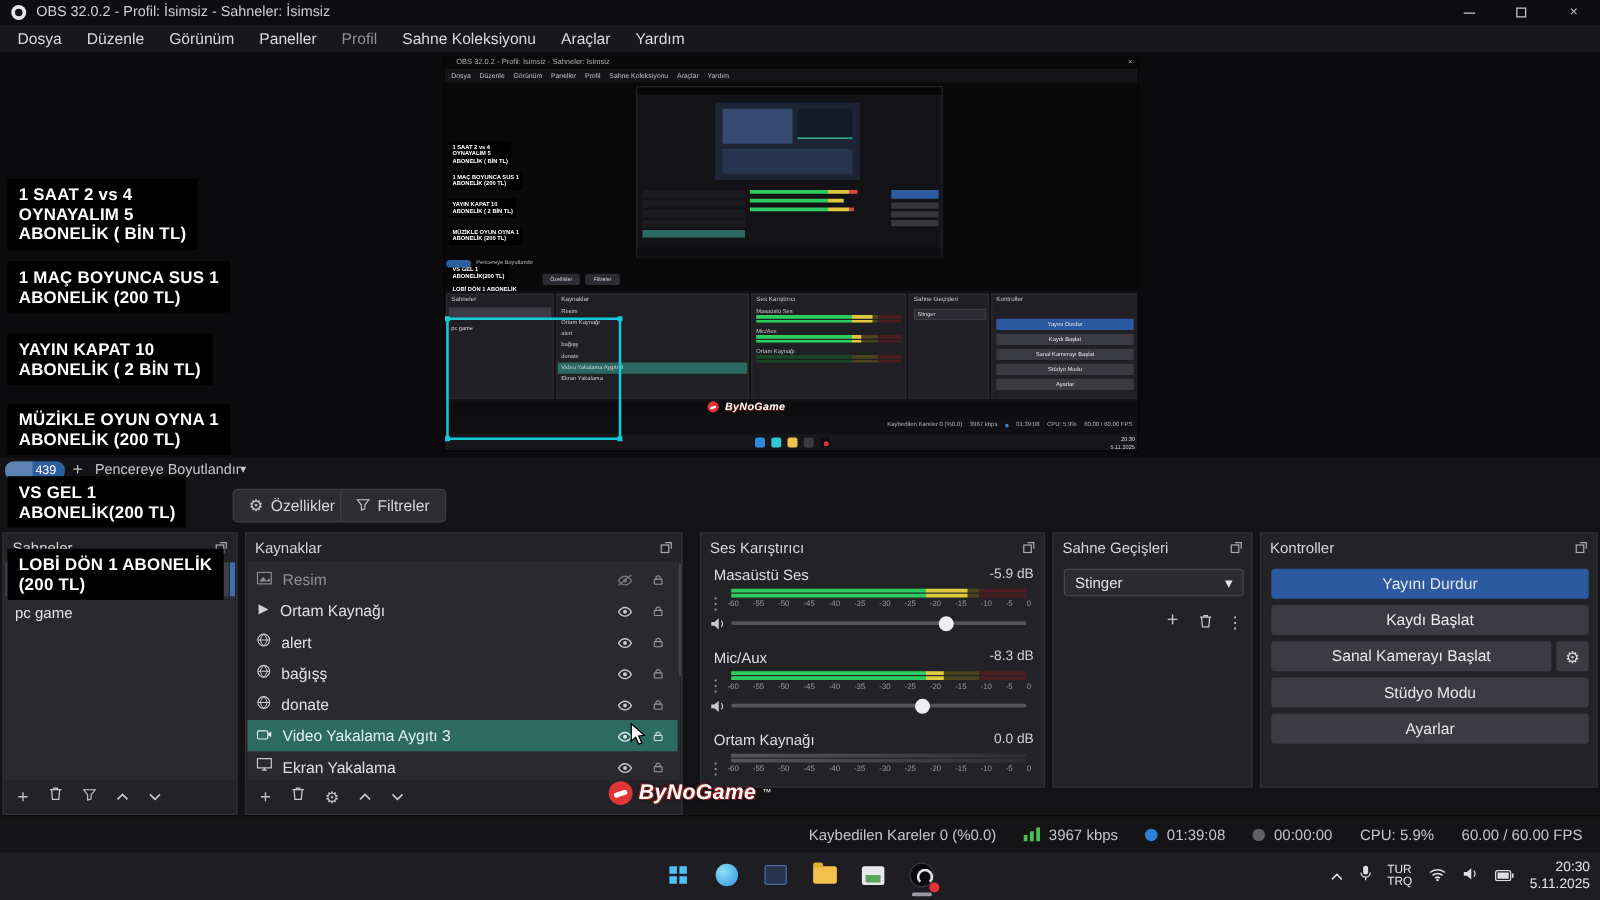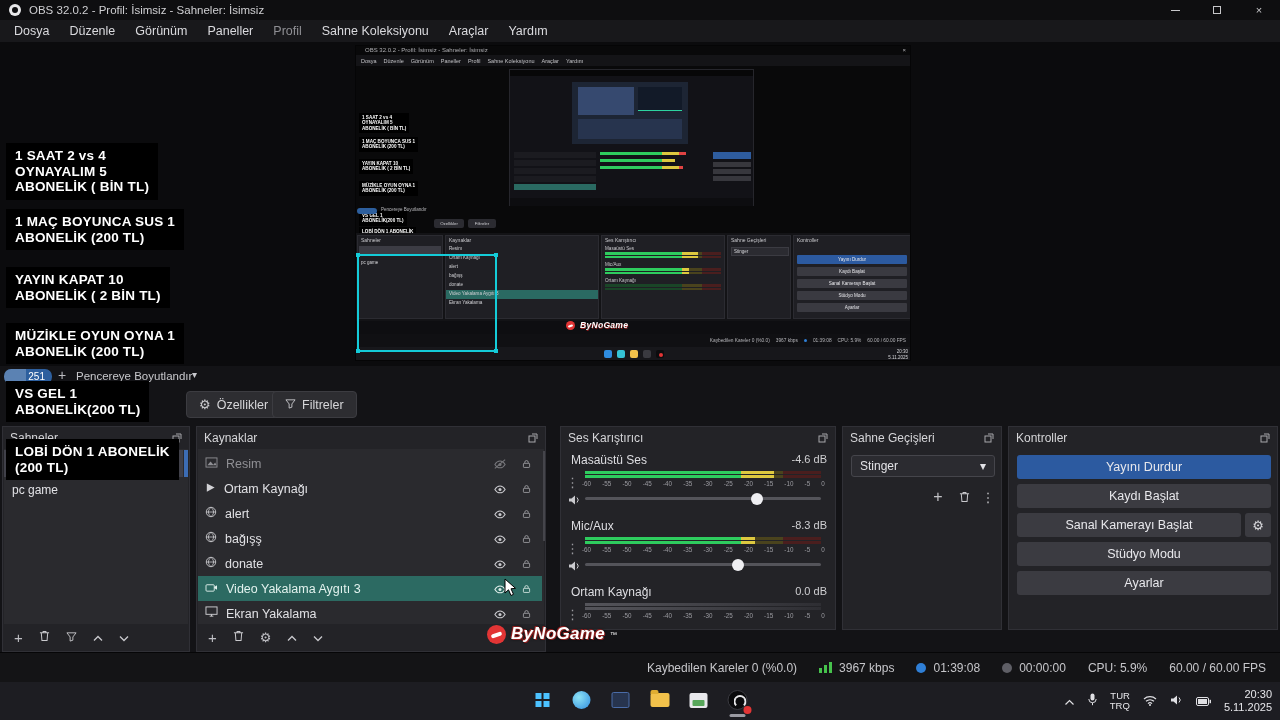--- a/index.html
+++ b/index.html
@@ -118,21 +118,21 @@
 .appwin{width:18px;height:16px;background:#27344e;border-radius:2px;border:1px solid #4a6ca8}
 .folder{width:19px;height:14px;background:#f2c14b;border-radius:2px;position:relative}
 .folder::before{content:"";position:absolute;left:0;top:-3px;width:8px;height:4px;background:#e0ad32;border-radius:2px 2px 0 0}
 .photo{width:18px;height:15px;background:#e8e8ec;border-radius:2px;position:relative}
 .photo::after{content:"";position:absolute;left:3px;bottom:2px;width:12px;height:6px;background:#57a65a;border-radius:1px}
 .obs-circ{width:20px;height:20px;border-radius:50%;background:#0a0a0c;border:1px solid #3a3a40;position:relative}
 .obs-circ::after{content:"";position:absolute;left:5px;top:4px;width:9px;height:9px;border-radius:50%;border:2px solid #e8e8ea;border-bottom-color:transparent}
 .badge{position:absolute;right:1px;bottom:1px;width:8px;height:8px;border-radius:50%;background:#e23535}
 .active-line{position:absolute;left:7px;bottom:-2px;width:16px;height:3px;border-radius:2px;background:#9a9aa2}
 #tb-tray{position:absolute;right:8px;top:0;height:38px;display:flex;align-items:center;gap:13px;color:#dfdfe3}
-.lang{font-size:9.5px;line-height:10px;text-align:right;color:#e6e6ea}
+.lang{font-size:9.5px;line-height:10px;text-align:left;color:#e6e6ea}
 .clock{font-size:11px;line-height:13px;text-align:right;color:#e6e6ea}
 
 
 #cursor{position:absolute;left:504px;top:578px;z-index:60}
 
 
 #capture{position:absolute;left:355px;top:45px;width:556px;height:316px;background:#0e0e11;overflow:hidden;border:1px solid #050506}
 .c-title{position:absolute;left:0;top:0;width:556px;height:9px;background:#09090a;color:#aeaeb2;font-size:6px;line-height:9px;padding-left:9px;white-space:nowrap}
 .c-x{position:absolute;right:4px;top:0;font-size:6px;line-height:9px;color:#aeaeb2}
 .c-menu{position:absolute;left:0;top:9px;width:556px;height:11px;background:#141417;display:flex;gap:7px;padding-left:5px;align-items:center}
@@ -417,21 +417,21 @@
   <div>VS GEL 1</div>
     <div>ABONELİK(200 TL)</div>
 </div>
 <div class="alert" style="top:439px">
   <div>LOBİ DÖN 1 ABONELİK</div>
     <div>(200 TL)</div>
 </div>
 
 <div id="scale-pill">
     <i></i>
-    <span>251</span>
+    <span>439</span>
   </div>
 <span id="scale-plus">+</span>
 <span id="scale-label">Pencereye Boyutlandır</span>
 <span id="scale-caret">▾</span>
 
 <div class="tbtn" style="left:186px">
   <span class="g">⚙</span>
   <span>Özellikler</span>
 </div>
 <div class="tbtn" style="left:272px">
@@ -650,21 +650,21 @@
     <span>Ses Karıştırıcı</span>
     <svg width="10" height="10" viewBox="0 0 10 10">
         <rect x="1" y="3" width="6" height="6" fill="none" stroke="#a8a8ac"></rect>
         <path d="M4 1h5v5" fill="none" stroke="#a8a8ac"></path>
       </svg>
   </div>
 
   <div class="mchan" style="top:24px">
     <div class="nrow">
         <span>Masaüstü Ses</span>
-        <span class="db">-4.6 dB</span>
+        <span class="db">-5.9 dB</span>
       </div>
     <span class="mdots">⋮</span>
     <div class="meter">
       <div class="meter-bar">
           <i style="width: 80%;"></i>
         </div>
       <div class="meter-bar">
           <i style="width: 80%;"></i>
         </div>
     </div>

